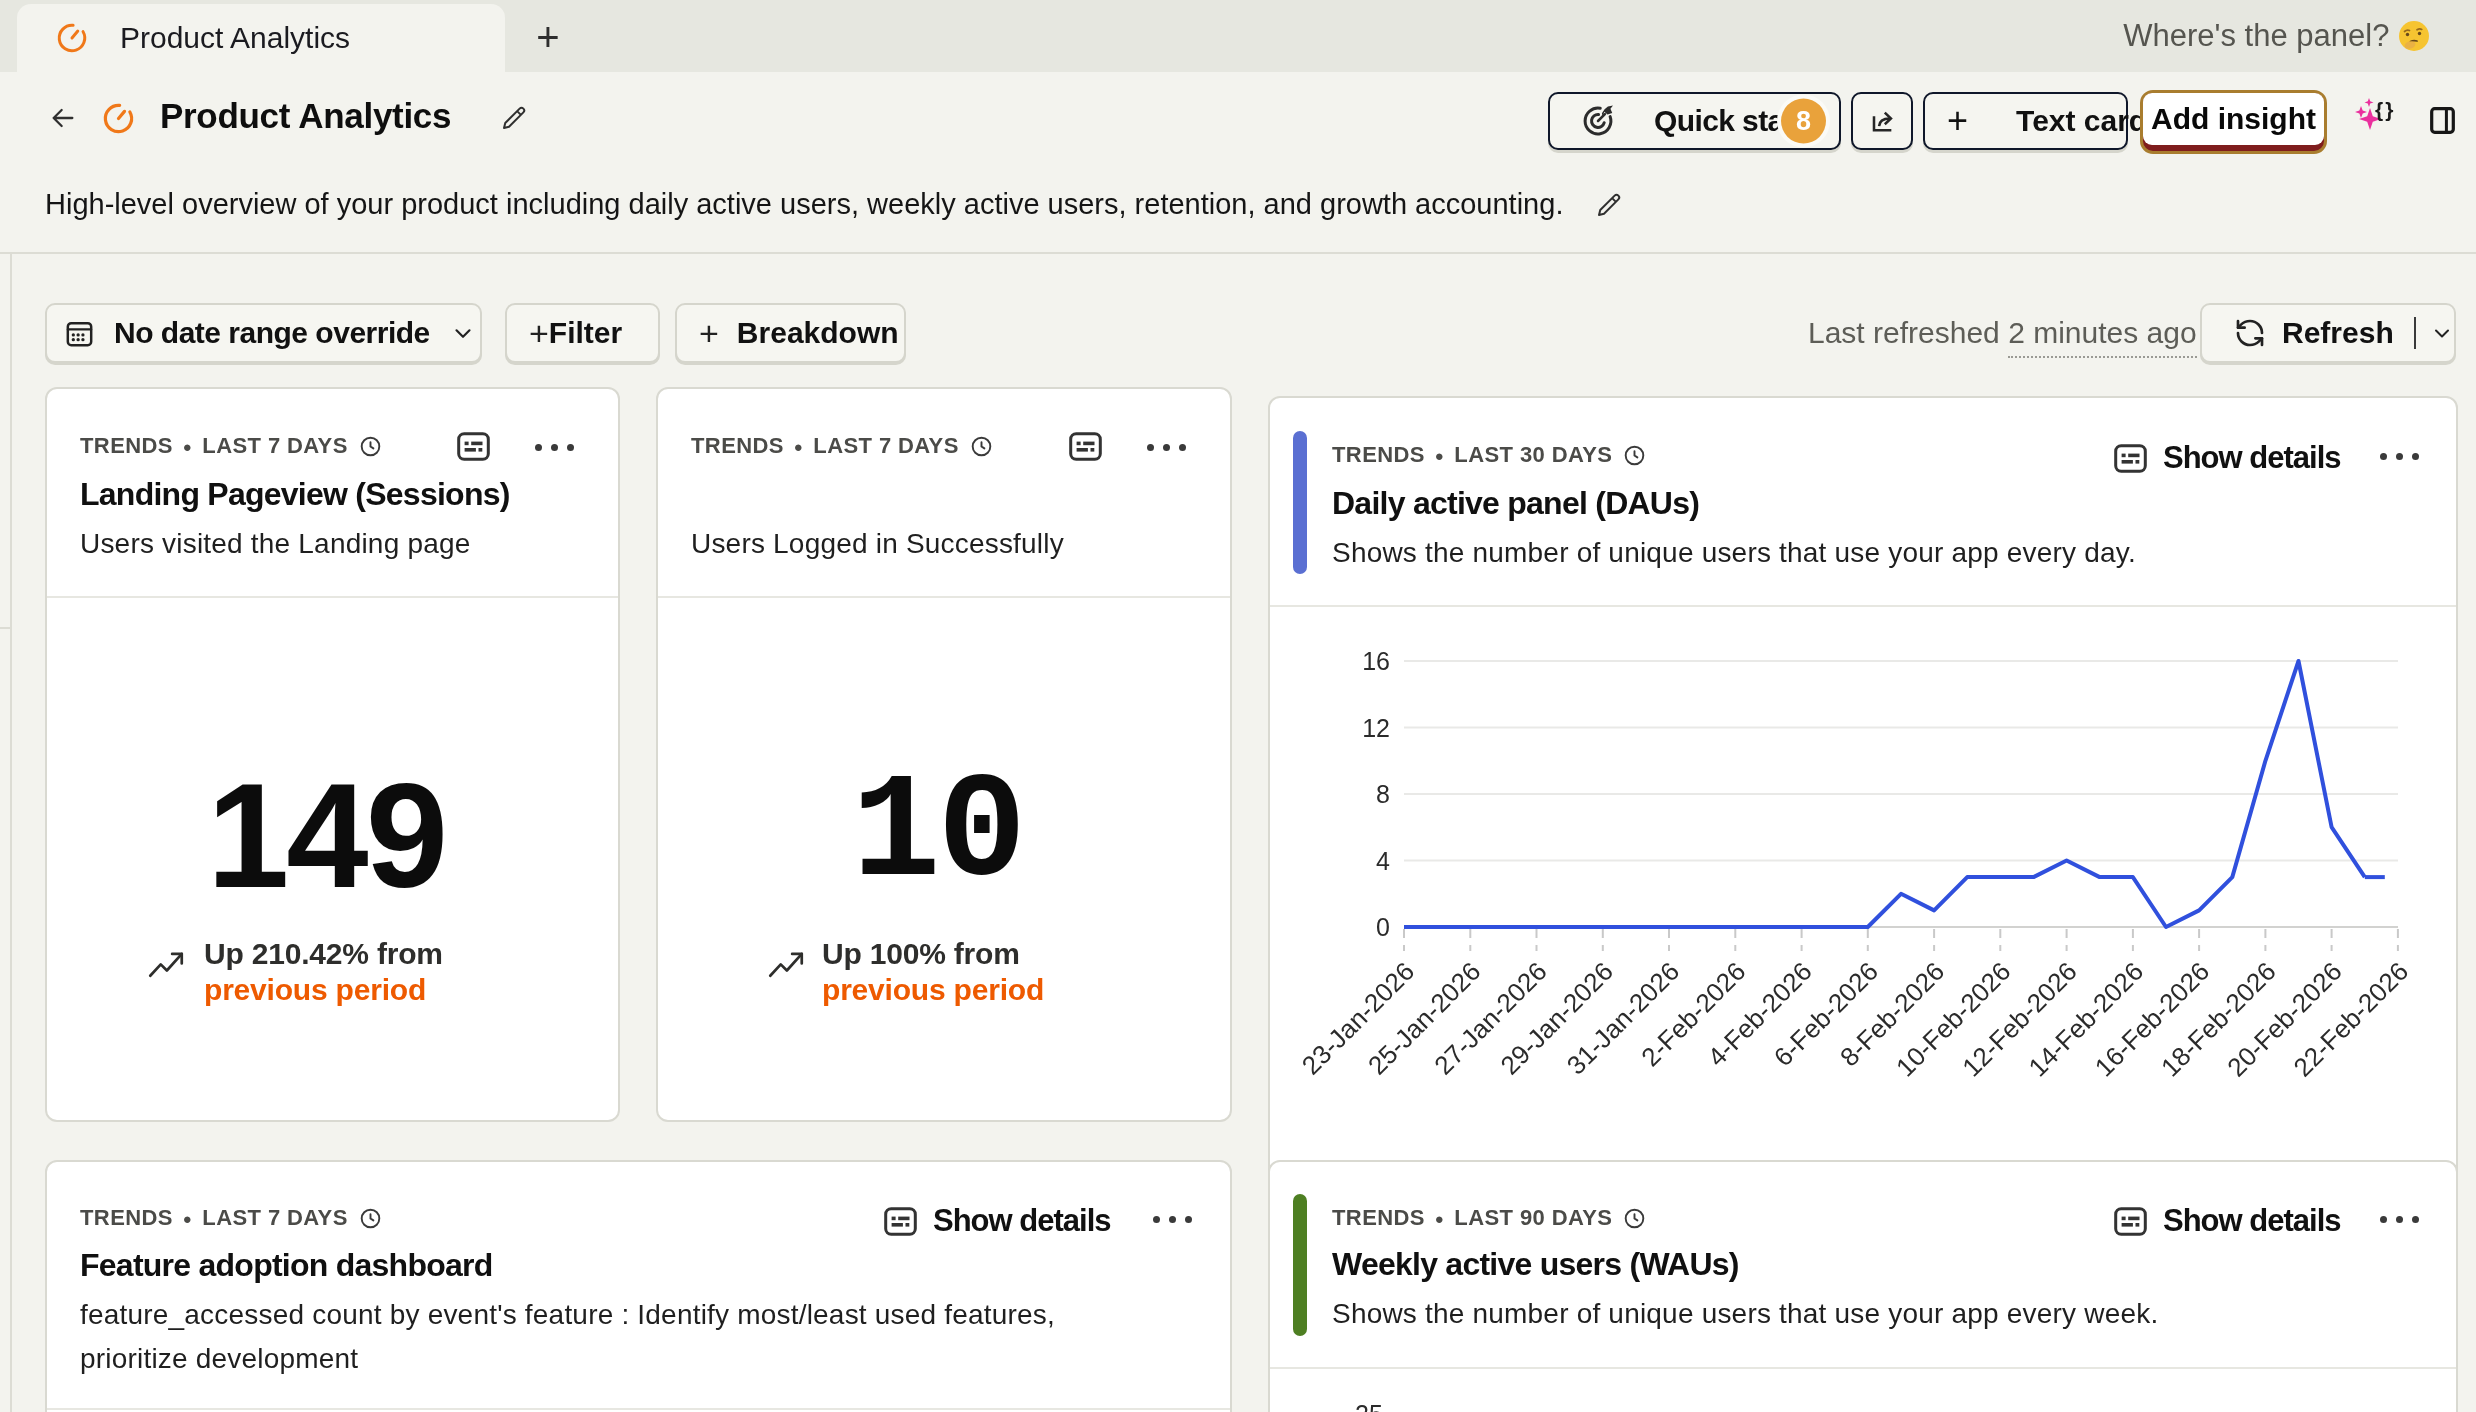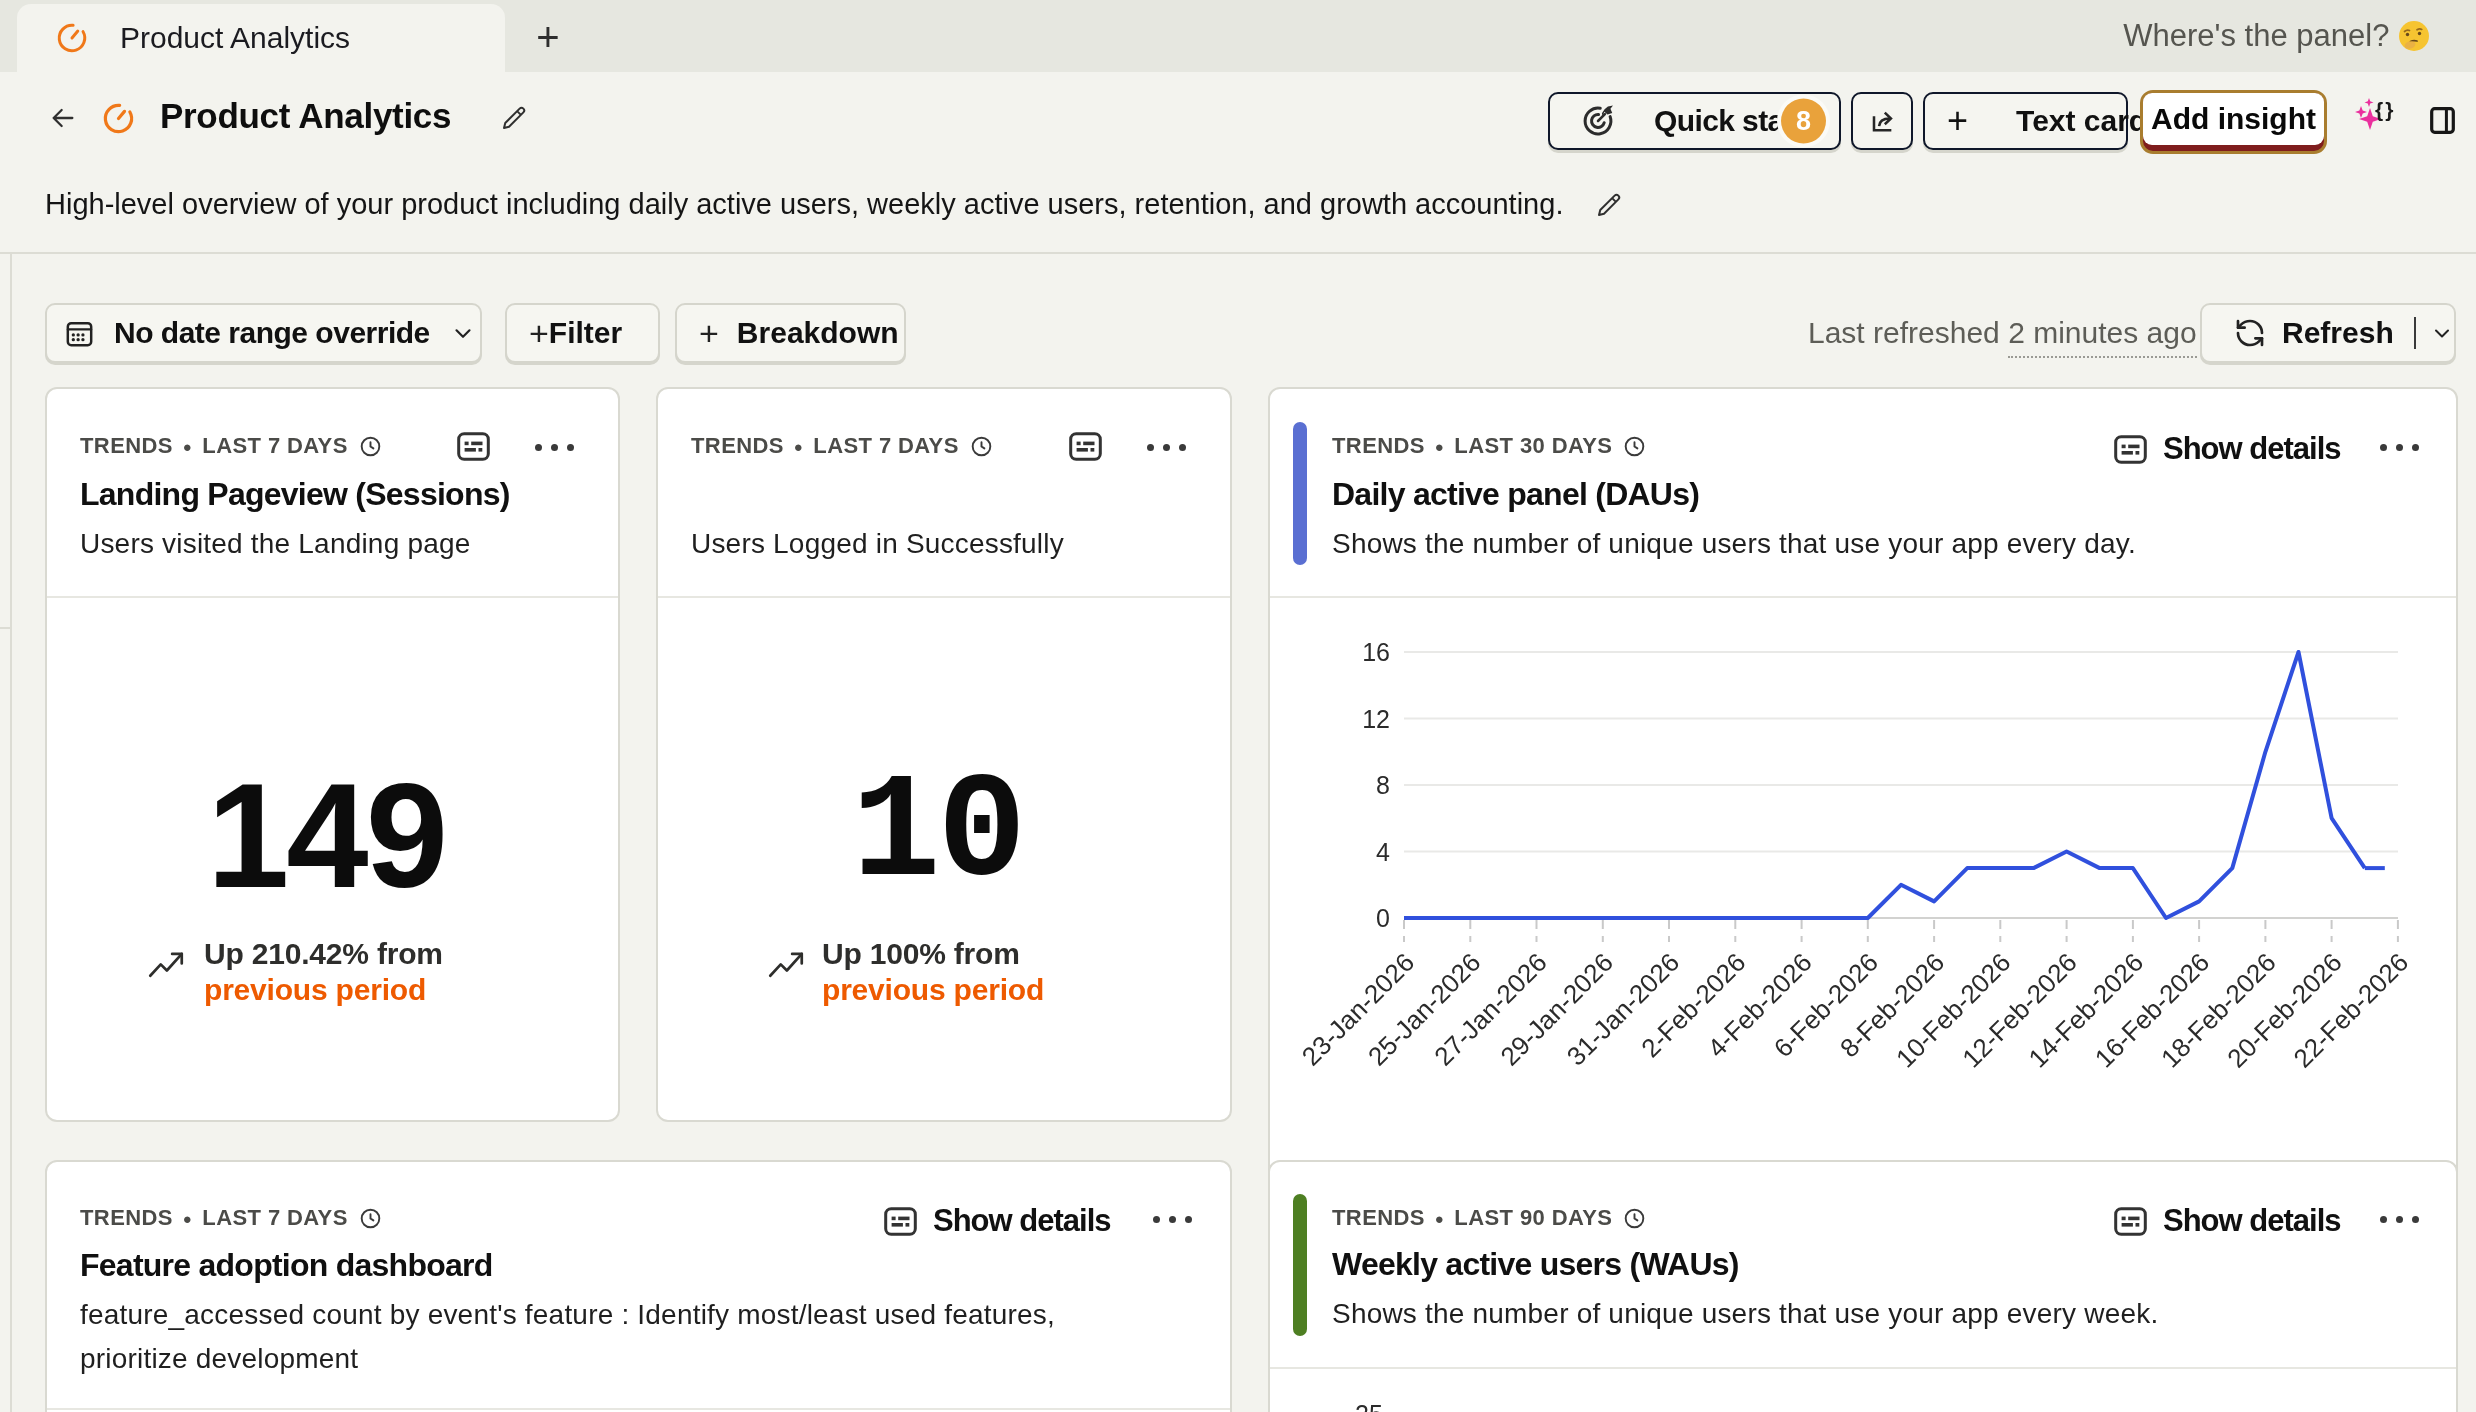--- a/index.html
+++ b/index.html
@@ -221,21 +221,21 @@
   <div class="bignum" style="top:362px;font-family:Liberation Mono, monospace;">10</div>
   <div class="trend">
     <svg class="abs" style="left:106px;top:557px;" width="44" height="42" viewBox="0 0 24 24" fill="none" stroke="#2e2e2c" stroke-width="1.55" stroke-linecap="round" stroke-linejoin="round">
         <path d="M3 17 L9 10.5 L12.5 14 L21 4.5"></path>
         <path d="M15.5 4.5 H21 V10"></path>
       </svg>
     <div class="txt" style="left:164px;top:547px;">Up 100% from<br><span class="orange">previous period</span></div>
   </div>
 </div>
 
-<div class="card" style="left:1268px;top:387px;width:1190px;height:904px;">
+<div class="card" style="left:1268px;top:396px;width:1190px;height:904px;">
   <div class="ribbon" style="left:23px;top:33px;height:143px;background:#5a6fd2;"></div>
   <div class="caption" style="left:62px;top:44px;">TRENDS<span style="margin:0 10px;font-size:15px;vertical-align:1px;">●</span>LAST 30 DAYS
     <svg style="margin-left:11px" width="23" height="23" viewBox="0 0 24 24" fill="none" stroke="#3a3a3a" stroke-width="2" stroke-linecap="round">
         <circle cx="12" cy="12" r="9.2"></circle>
         <path d="M12 7.5 V12 L15 14"></path>
       </svg>
   </div>
   <div class="showdet" style="left:844px;top:42px;">
     <svg width="33" height="29" viewBox="0 0 33 29" fill="none" stroke="#333">
         <rect x="1.7" y="1.7" width="29.6" height="25.6" rx="5.5" stroke-width="3"></rect>

